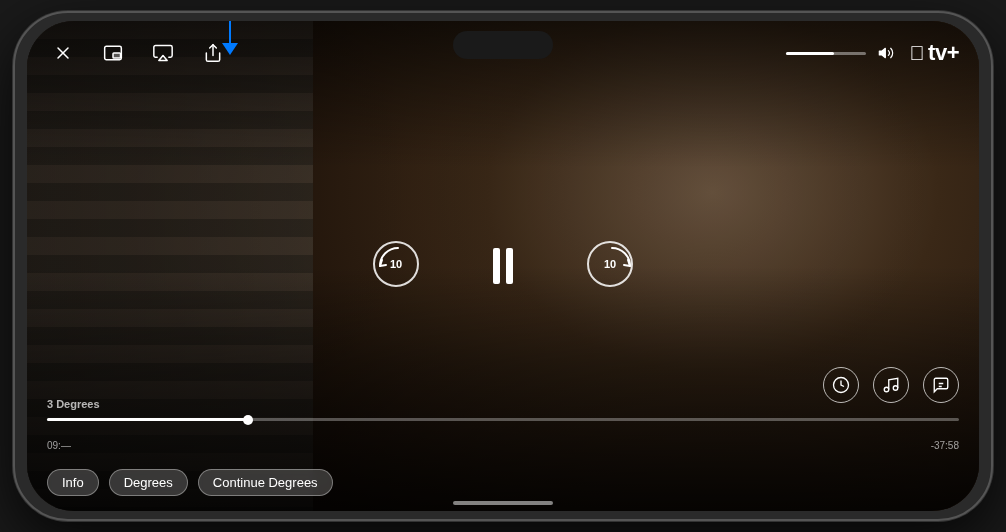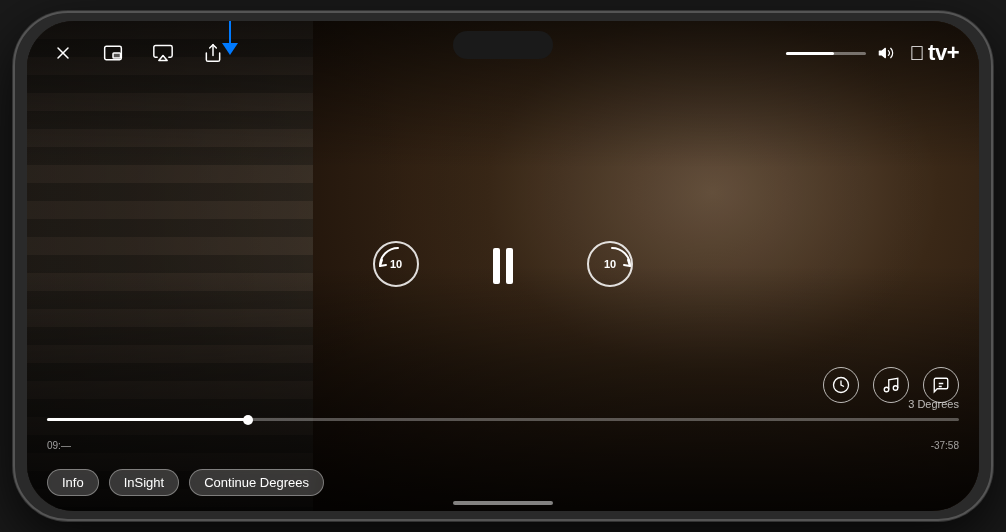--- a/index.html
+++ b/index.html
@@ -280,22 +280,21 @@
     }
 
     
     .show-info {
       margin-bottom: 8px;
     }
 
     .show-subtitle {
       color: rgba(255,255,255,0.7);
       font-size: 11px;
-      font-weight: 400;
-      text-align: right;
+      font-weight: 700;
     }
 
     .show-title {
       color: white;
       font-size: 20px;
       font-weight: 700;
       letter-spacing: -0.3px;
     }
 
     
@@ -596,21 +595,21 @@
             <svg width="18" height="18" viewBox="0 0 24 24" fill="none" stroke="white" stroke-width="1.8">
               <path d="M21 15a2 2 0 01-2 2H7l-4 4V5a2 2 0 012-2h14a2 2 0 012 2z"></path>
               <line x1="9" y1="10" x2="15" y2="10"></line>
               <line x1="9" y1="14" x2="13" y2="14"></line>
             </svg>
           </div>
         </div>
 
         <div class="action-buttons">
           <button class="pill-btn">Info</button>
-          <button class="pill-btn">InSight</button>
+          <button class="pill-btn">Degrees</button>
           <button class="pill-btn">Continue Degrees</button>
         </div>
 
       </div>
 
       <div class="home-indicator"></div>
 
     </div>
   </div>
 </div>

